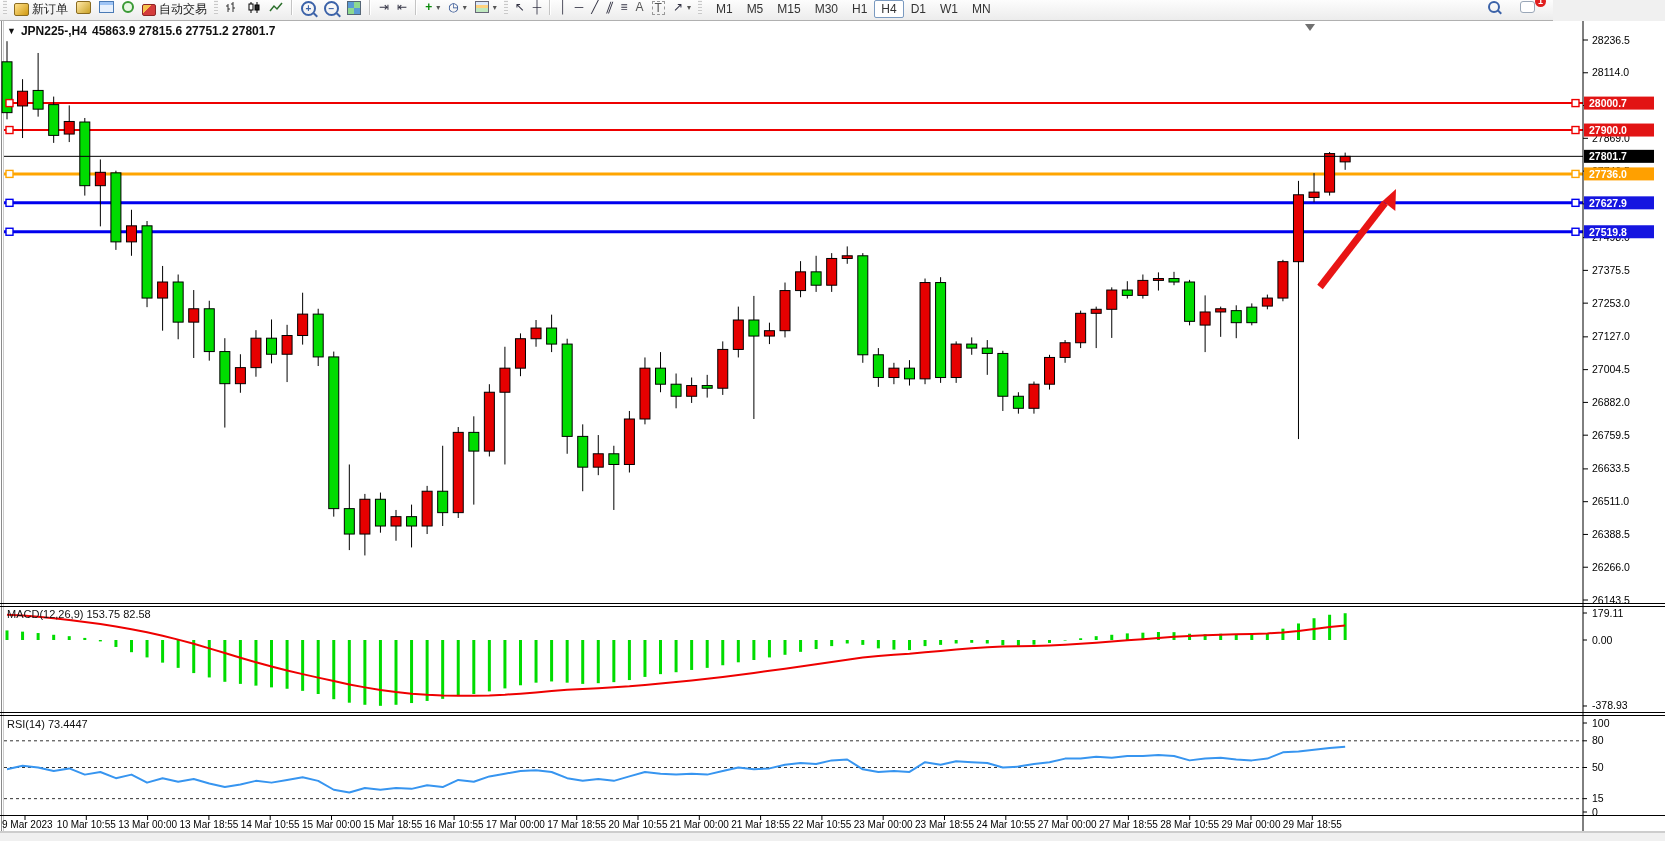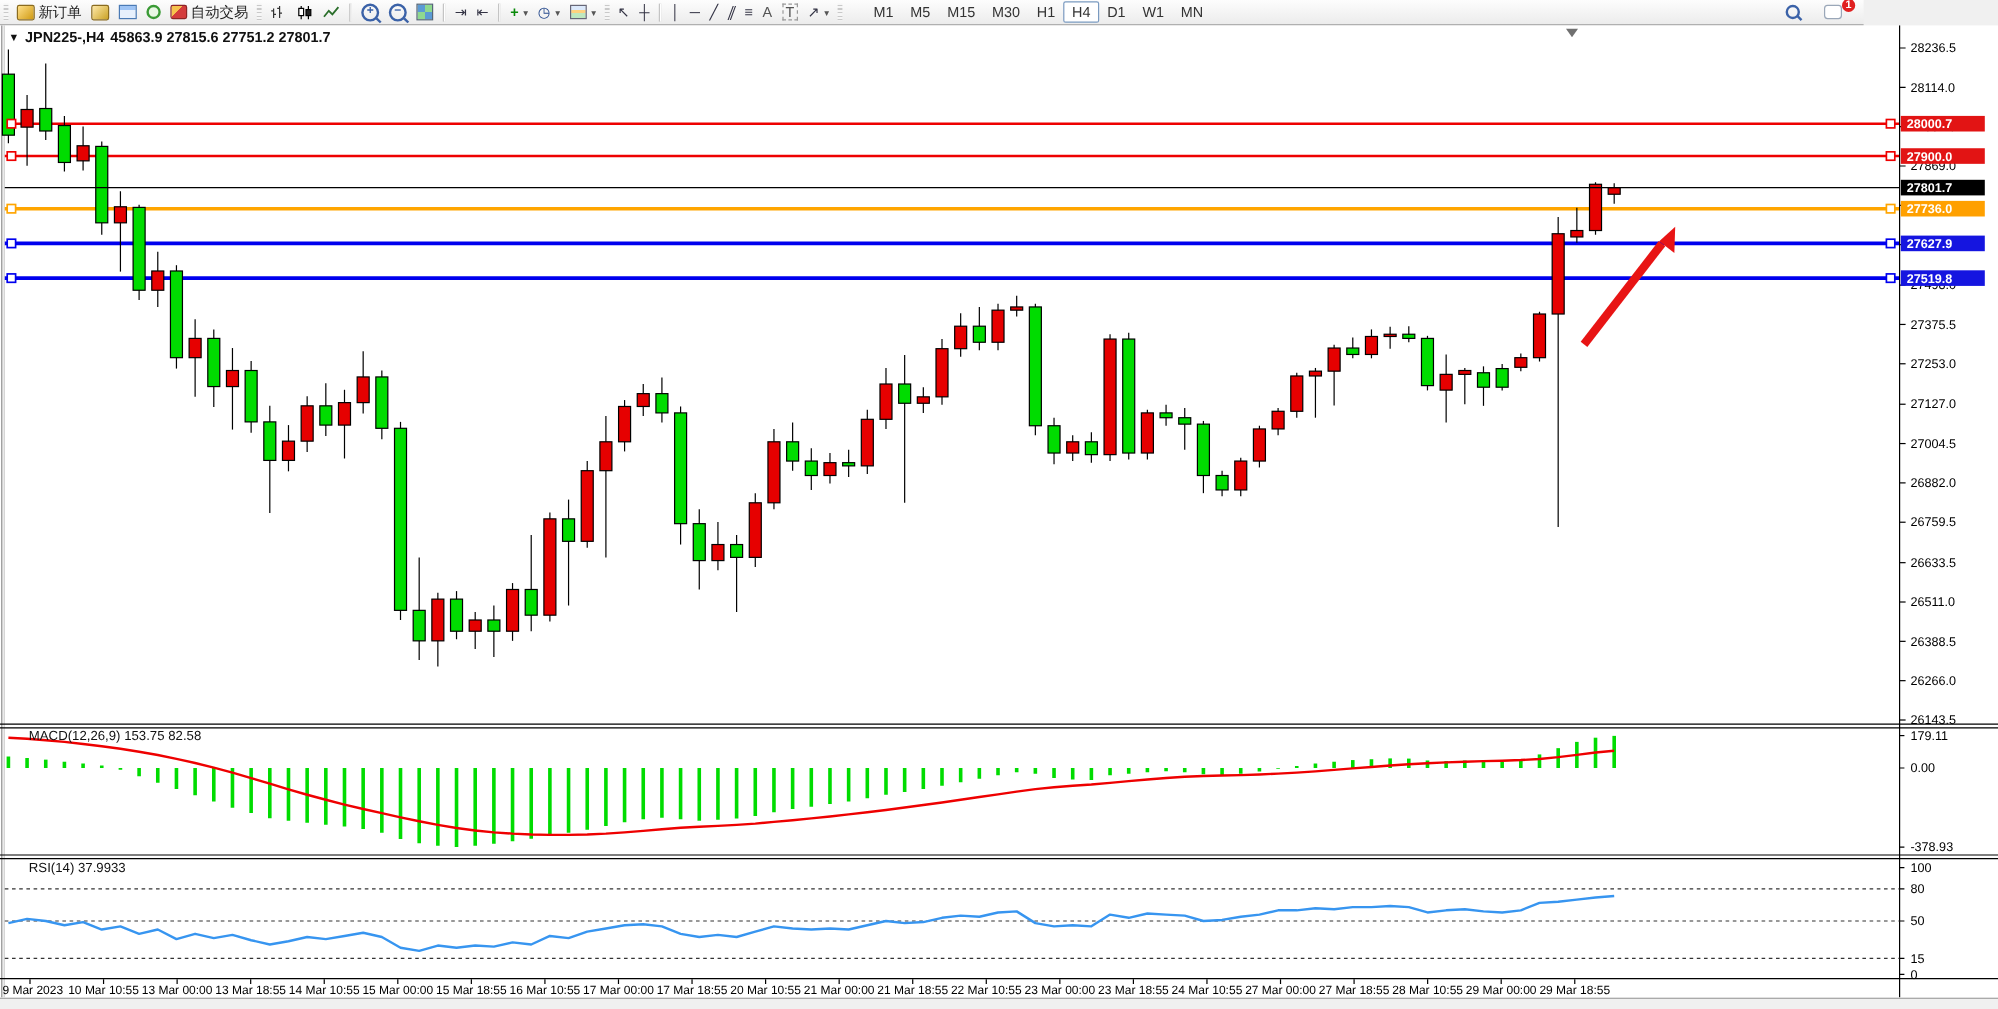--- a/index.html
+++ b/index.html
@@ -1,21 +1,21 @@
 <!DOCTYPE html>
 <html><head>
 <meta charset="utf-8">
 <style>
   html,body{margin:0;padding:0}
   body{width:1665px;height:841px;overflow:hidden;background:#f0f0f0;
        font-family:"Liberation Sans",sans-serif;position:relative}
   
   #toolbar{position:absolute;top:0;left:0;width:1553px;height:20px;
     background:linear-gradient(#fdfdfd,#ececec);border-bottom:1px solid #b0b0b0;
-    display:flex;align-items:center;font-size:12px;color:#222;white-space:nowrap;z-index:5}
+    display:flex;align-items:flex-start;font-size:12px;color:#222;white-space:nowrap;z-index:5}
   .tbtn{display:inline-flex;align-items:center;gap:3px;padding:1px 4px;border-radius:2px;cursor:default}
   .grip{width:4px;height:14px;margin:0 3px;
     background:repeating-linear-gradient(0deg,#c9c9c9 0 1px,#f6f6f6 1px 3px)}
   .tsep{width:1px;height:15px;background:#c4c4c4;border-right:1px solid #fff;margin:0 4px}
   .glyph{font-size:12px;line-height:12px;color:#334;display:inline-block}
   .dd{font-size:8px;color:#555;margin-left:1px}
   .icon{display:inline-block;vertical-align:middle}
   .i-neworder{width:13px;height:11px;border:1px solid #8a6b1f;border-radius:2px;
     background:linear-gradient(135deg,#ffe08a,#d09a12)}
   .i-profile{width:13px;height:10px;border:1px solid #4a7ab5;
@@ -31,29 +31,29 @@
     display:inline-flex;align-items:center;justify-content:center;
     font-size:10px;font-weight:bold;color:#3b62a8;line-height:1}
   .i-zoomc::after{content:"";position:absolute;width:5px;height:2px;background:#3b62a8;
     right:-4px;bottom:-2px;transform:rotate(45deg)}
   .i-search{width:8px;height:8px;border:2px solid #3b62a8;border-radius:50%;position:relative}
   .i-search::after{content:"";position:absolute;width:5px;height:2px;background:#3b62a8;
     right:-4px;bottom:-2px;transform:rotate(45deg)}
   .i-chat{width:13px;height:10px;border:1px solid #9aa7b8;border-radius:3px;background:#fff;position:relative}
   .badge{position:absolute;top:-4px;right:-7px;background:#e02020;color:#fff;border-radius:50%;
     font-size:9px;width:11px;height:11px;line-height:11px;text-align:center;font-weight:bold}
-  #tf-box{display:inline-flex;align-items:center;margin-left:16px}
+  #tf-box{display:inline-flex;align-items:center;margin-left:4px}
   .tf-btn{padding:1px 6px;font-size:12px;color:#333;border:1px solid transparent;border-radius:2px}
   .tf-btn.active{background:#fff;border:1px solid #7a9ac0}
   #tb-right{margin-left:auto;display:inline-flex;align-items:center;gap:12px;padding-right:14px}
   
   #chart-title{position:absolute;top:24px;left:7px;z-index:4;font-size:12px;font-weight:bold;
     color:#111;display:flex;align-items:center;gap:5px}
   #chart-title .tri{font-size:9px;font-weight:normal}
-  .ind-label{position:absolute;left:24px;z-index:4;font-size:11px;color:#111}
+  .ind-label{position:absolute;left:7px;z-index:4;font-size:11px;color:#111}
   #macd-label{top:608px}
   #rsi-label{top:718px}
   svg text.ax{font-family:"Liberation Sans",sans-serif;font-size:10.5px;fill:#000}
   svg text.tm{font-family:"Liberation Sans",sans-serif;font-size:10px;fill:#000}
   svg text.bdg{font-family:"Liberation Sans",sans-serif;font-size:10.5px;font-weight:bold}
 </style>
 </head>
 <body>
 
 <div id="toolbar">
@@ -183,21 +183,21 @@
     </span>
   </span>
 </div>
 
 <div id="chart-title">
   <span class="tri">▼</span>
   <span>JPN225-,H4</span>
   <span>45863.9 27815.6 27751.2 27801.7</span>
 </div>
 <div class="ind-label" id="macd-label">MACD(12,26,9) 153.75 82.58</div>
-<div class="ind-label" id="rsi-label">RSI(14) 37.9933</div>
+<div class="ind-label" id="rsi-label">RSI(14) 73.4447</div>
 
 <svg id="chart-svg" width="1665" height="820" viewBox="0 21 1665 820" style="position:absolute;top:21px;left:0">
     <rect x="0" y="21" width="1665" height="810" fill="#ffffff"></rect>
     <line x1="1.5" y1="21" x2="1.5" y2="831" stroke="#8a8a8a"></line>
     <line x1="3.5" y1="21" x2="3.5" y2="831" stroke="#cccccc"></line>
     <g>
       <line x1="4" y1="103.09030100334428" x2="1583" y2="103.09030100334428" stroke="#ee0000" stroke-width="2"></line>
       <line x1="4" y1="130.03344481605353" x2="1583" y2="130.03344481605353" stroke="#ee0000" stroke-width="2"></line>
       <line x1="4" y1="173.91304347826087" x2="1583" y2="173.91304347826087" stroke="#ffa500" stroke-width="3"></line>
       <line x1="4" y1="202.8361204013374" x2="1583" y2="202.8361204013374" stroke="#0000ee" stroke-width="3"></line>

